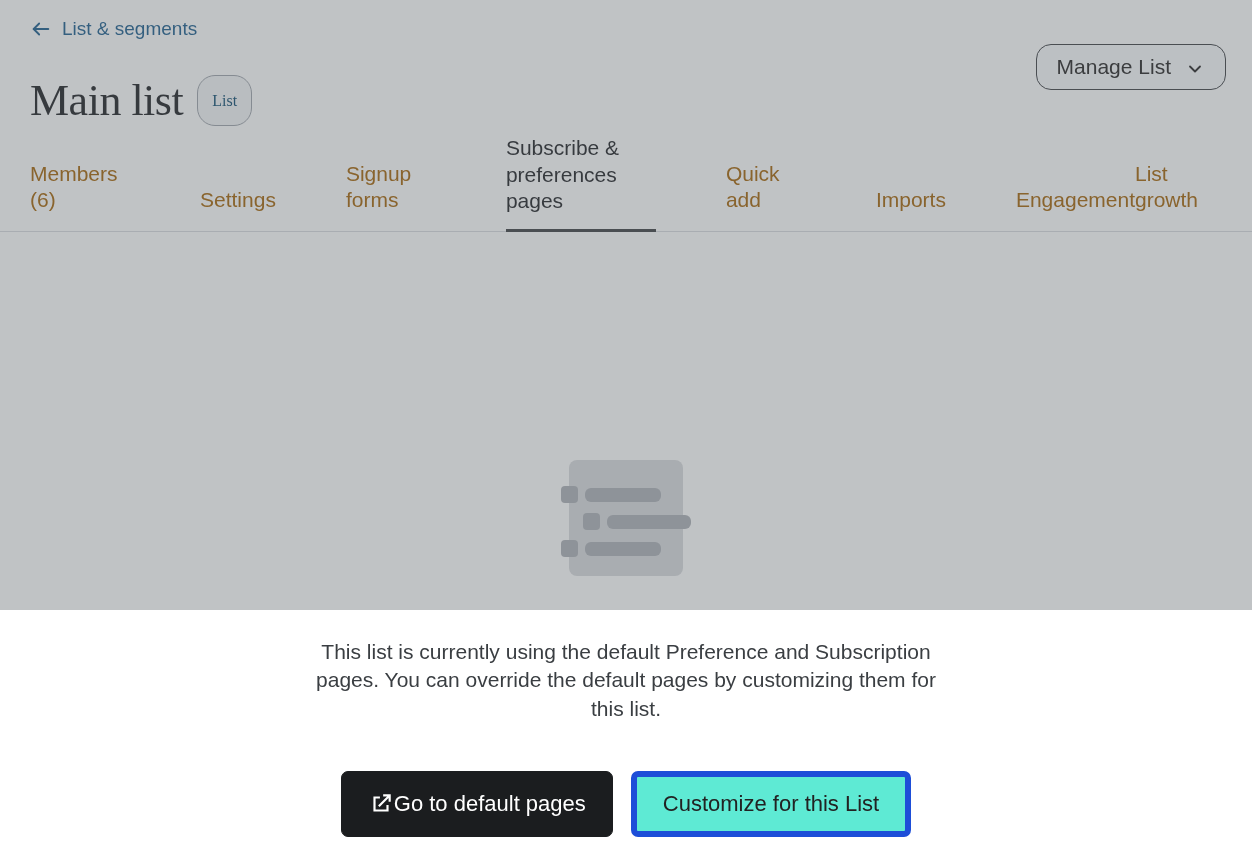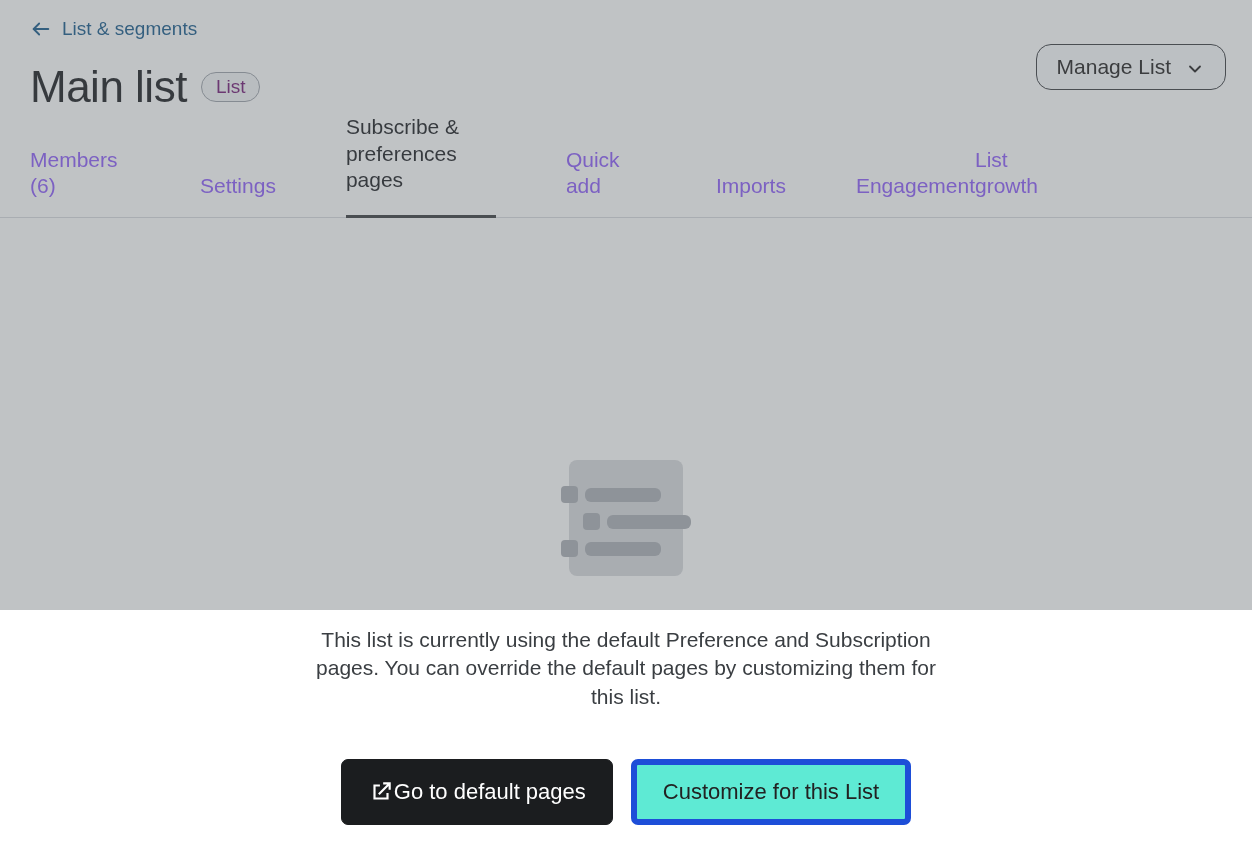--- a/index.html
+++ b/index.html
@@ -18,39 +18,39 @@
     align-items: center;
     gap: 10px;
     color: #185a8a;
     font-size: 19px;
     cursor: pointer;
   }
   .breadcrumb svg { width: 22px; height: 22px; stroke: #185a8a; }
 
   .title-row {
     display: flex;
-    align-items: center;
     gap: 14px;
-    margin-top: 18px;
+    margin-top: 31px;
+    font-family: Liberation Serif, serif;
   }
   .page-title {
     font-size: 44px;
     font-weight: 500;
     color: #1a1d21;
     letter-spacing: -0.5px;
   }
   .badge {
     display: inline-flex;
     align-items: center;
     justify-content: center;
     border: 1px solid #9aa1a8;
     border-radius: 18px;
     padding: 3px 14px;
-    font-size: 19px;
-    color: #701a75;
+    font-size: 16px;
+    color: #0c4a6e;
     background: #eef0f2;
   }
 
   .manage-btn {
     position: absolute;
     top: 44px;
     right: 26px;
     display: inline-flex;
     align-items: flex-end;
     gap: 14px;
@@ -67,31 +67,31 @@
   .tabs {
     display: flex;
     align-items: flex-end;
     border-bottom: 1px solid #d3d7db;
     margin-top: 18px;
     padding: 0 30px;
     height: 88px;
   }
   .tab {
     font-size: 21px;
-    color: #8b5cf6;
+    color: #a16207;
     padding: 0 0 18px 0;
     margin-right: 70px;
     line-height: 1.25;
     cursor: pointer;
     max-width: 160px;
   }
   .tab.active {
     color: #1a1d21;
     border-bottom: 3px solid #3a3e42;
-    padding-bottom: 22px;
+    padding-bottom: 15px;
     margin-bottom: -1px;
   }
   .tab:last-child { margin-right: 0; }
 
   .illus-wrap {
     position: absolute;
     left: 50%;
     top: 460px;
     transform: translateX(-50%);
     width: 130px;
@@ -103,21 +103,21 @@
     border-radius: 8px;
   }
   .card-back { width: 114px; height: 116px; left: 8px; top: 0; }
   .row-line { position: absolute; display: flex; align-items: center; gap: 7px; }
   .sq { width: 17px; height: 17px; background: #a8adb3; border-radius: 4px; }
   .bar { height: 14px; background: #a8adb3; border-radius: 6px; }
 
   .bottom {
     background: #ffffff;
     text-align: center;
-    padding-top: 16px;
+    padding-top: 28px;
   }
   .desc {
     font-size: 21px;
     color: #3a3e42;
     line-height: 1.35;
     max-width: 640px;
     margin: 0 auto;
   }
   .btn-row {
     display: flex;
@@ -168,20 +168,21 @@
       <span>Manage List</span>
       <svg viewBox="0 0 24 24" fill="none" stroke-width="2.2" stroke-linecap="round" stroke-linejoin="round">
           <polyline points="6 9 12 15 18 9"></polyline>
         </svg>
     </button>
   </div>
 
   <nav class="tabs">
     <div class="tab" style="max-width:100px"><span>Members (6)</span></div>
     <div class="tab"><span>Settings</span></div>
+    <div class="tab" style="max-width:90px"><span>Signup forms</span></div>
     <div class="tab active" style="max-width:150px"><span>Subscribe &amp; preferences pages</span></div>
     <div class="tab" style="max-width:80px"><span>Quick add</span></div>
     <div class="tab"><span>Imports</span></div>
     <div class="tab" style="margin-right:0"><span>Engagement</span></div>
     <div class="tab" style="max-width:90px"><span>List growth</span></div>
   </nav>
 
   <div class="illus-wrap">
     <div class="card-shape card-back"></div>
     <div class="row-line" style="top:26px; left:0;">

